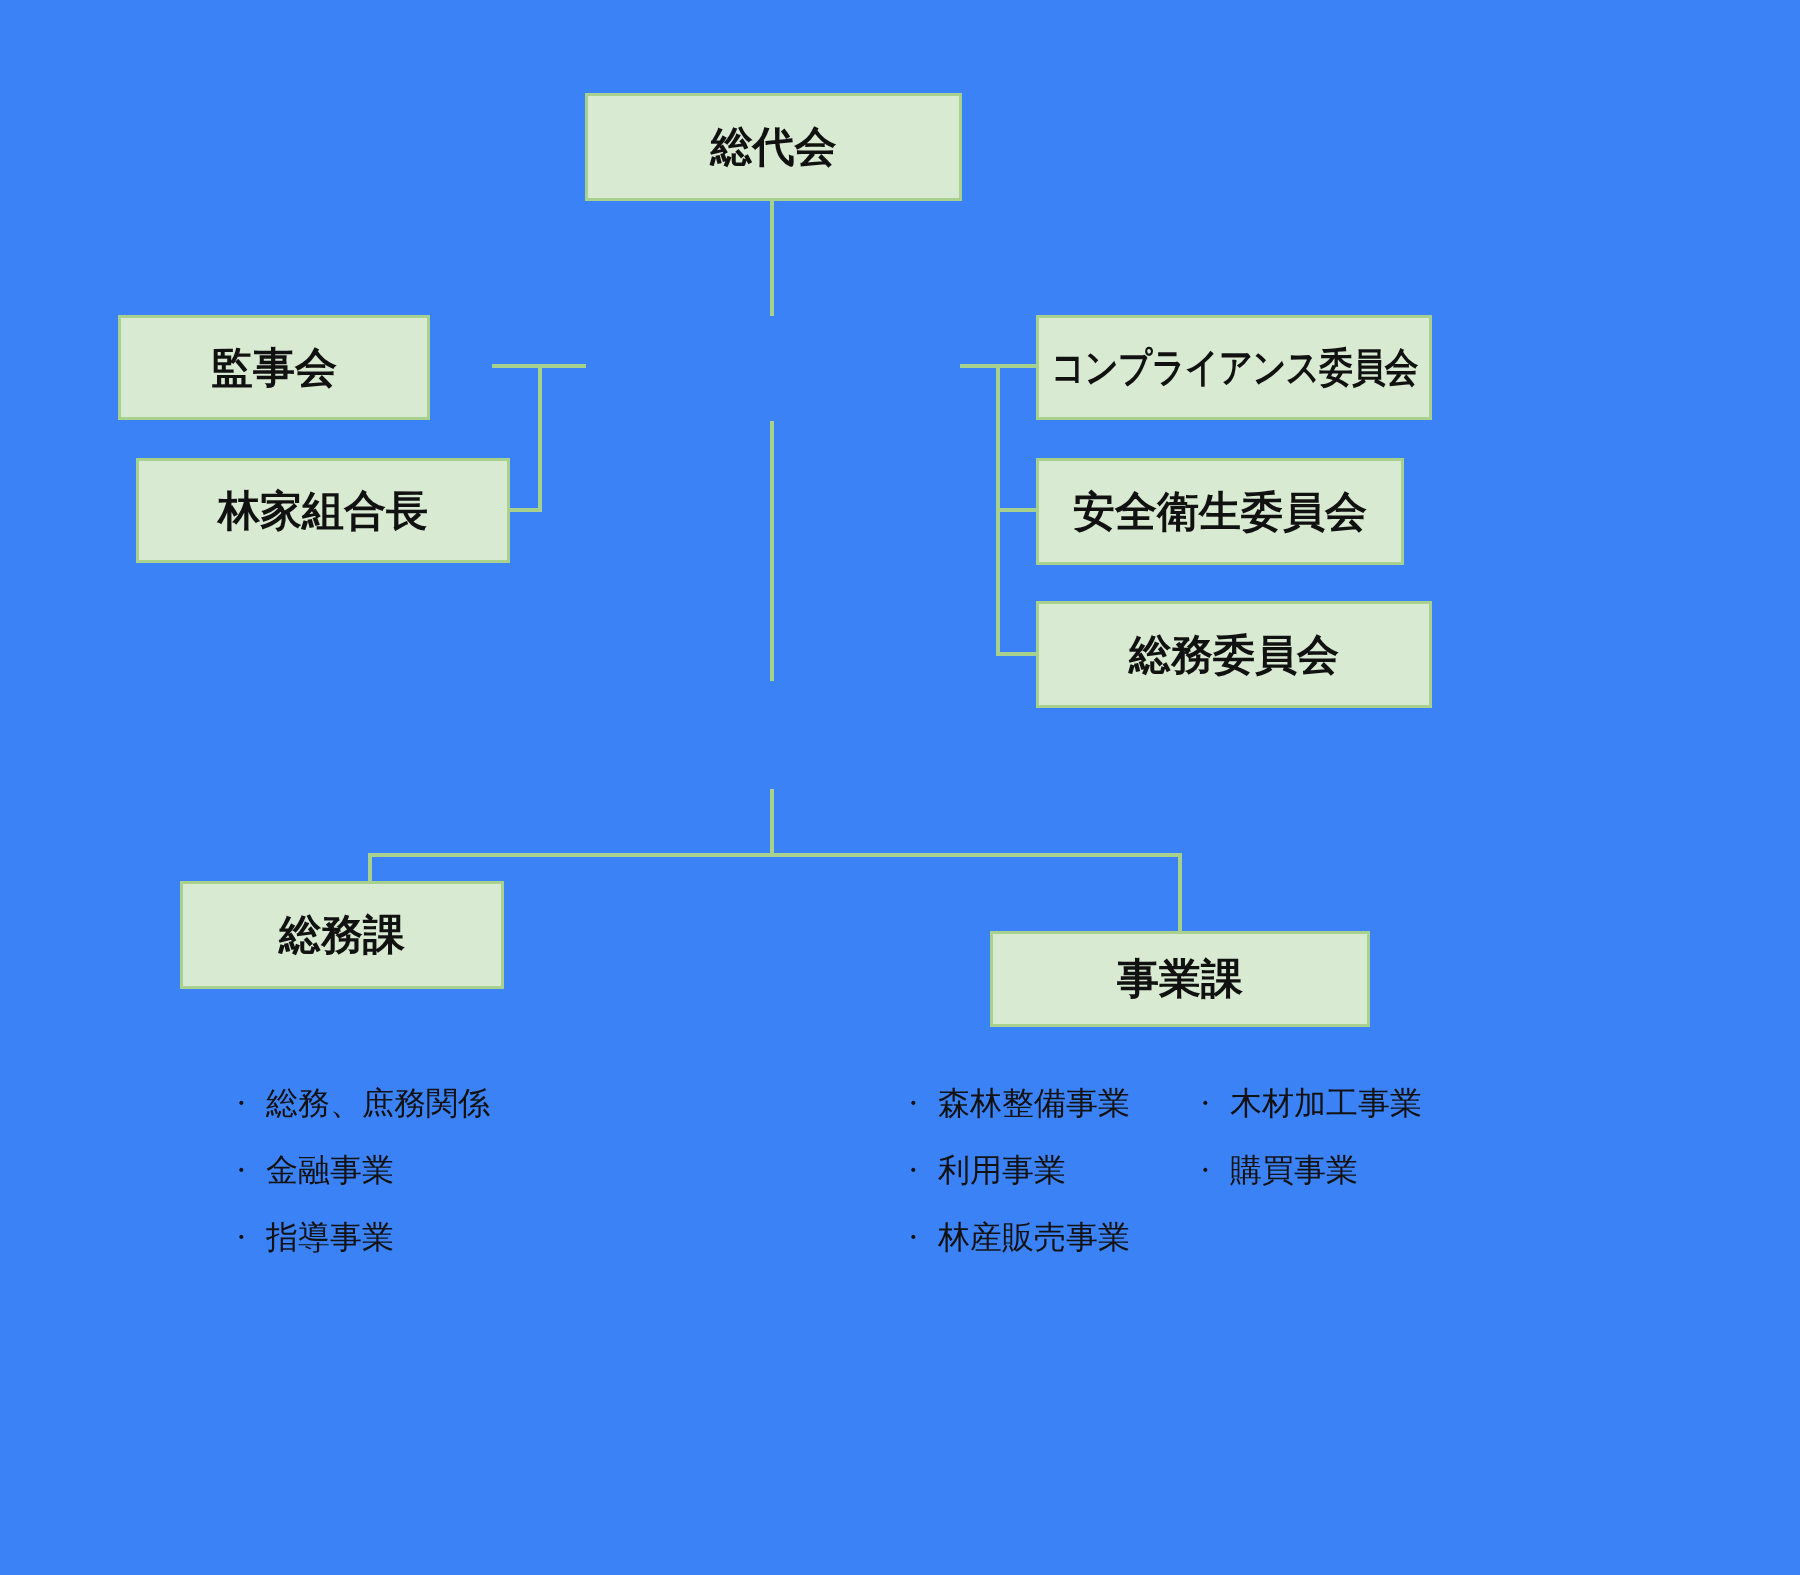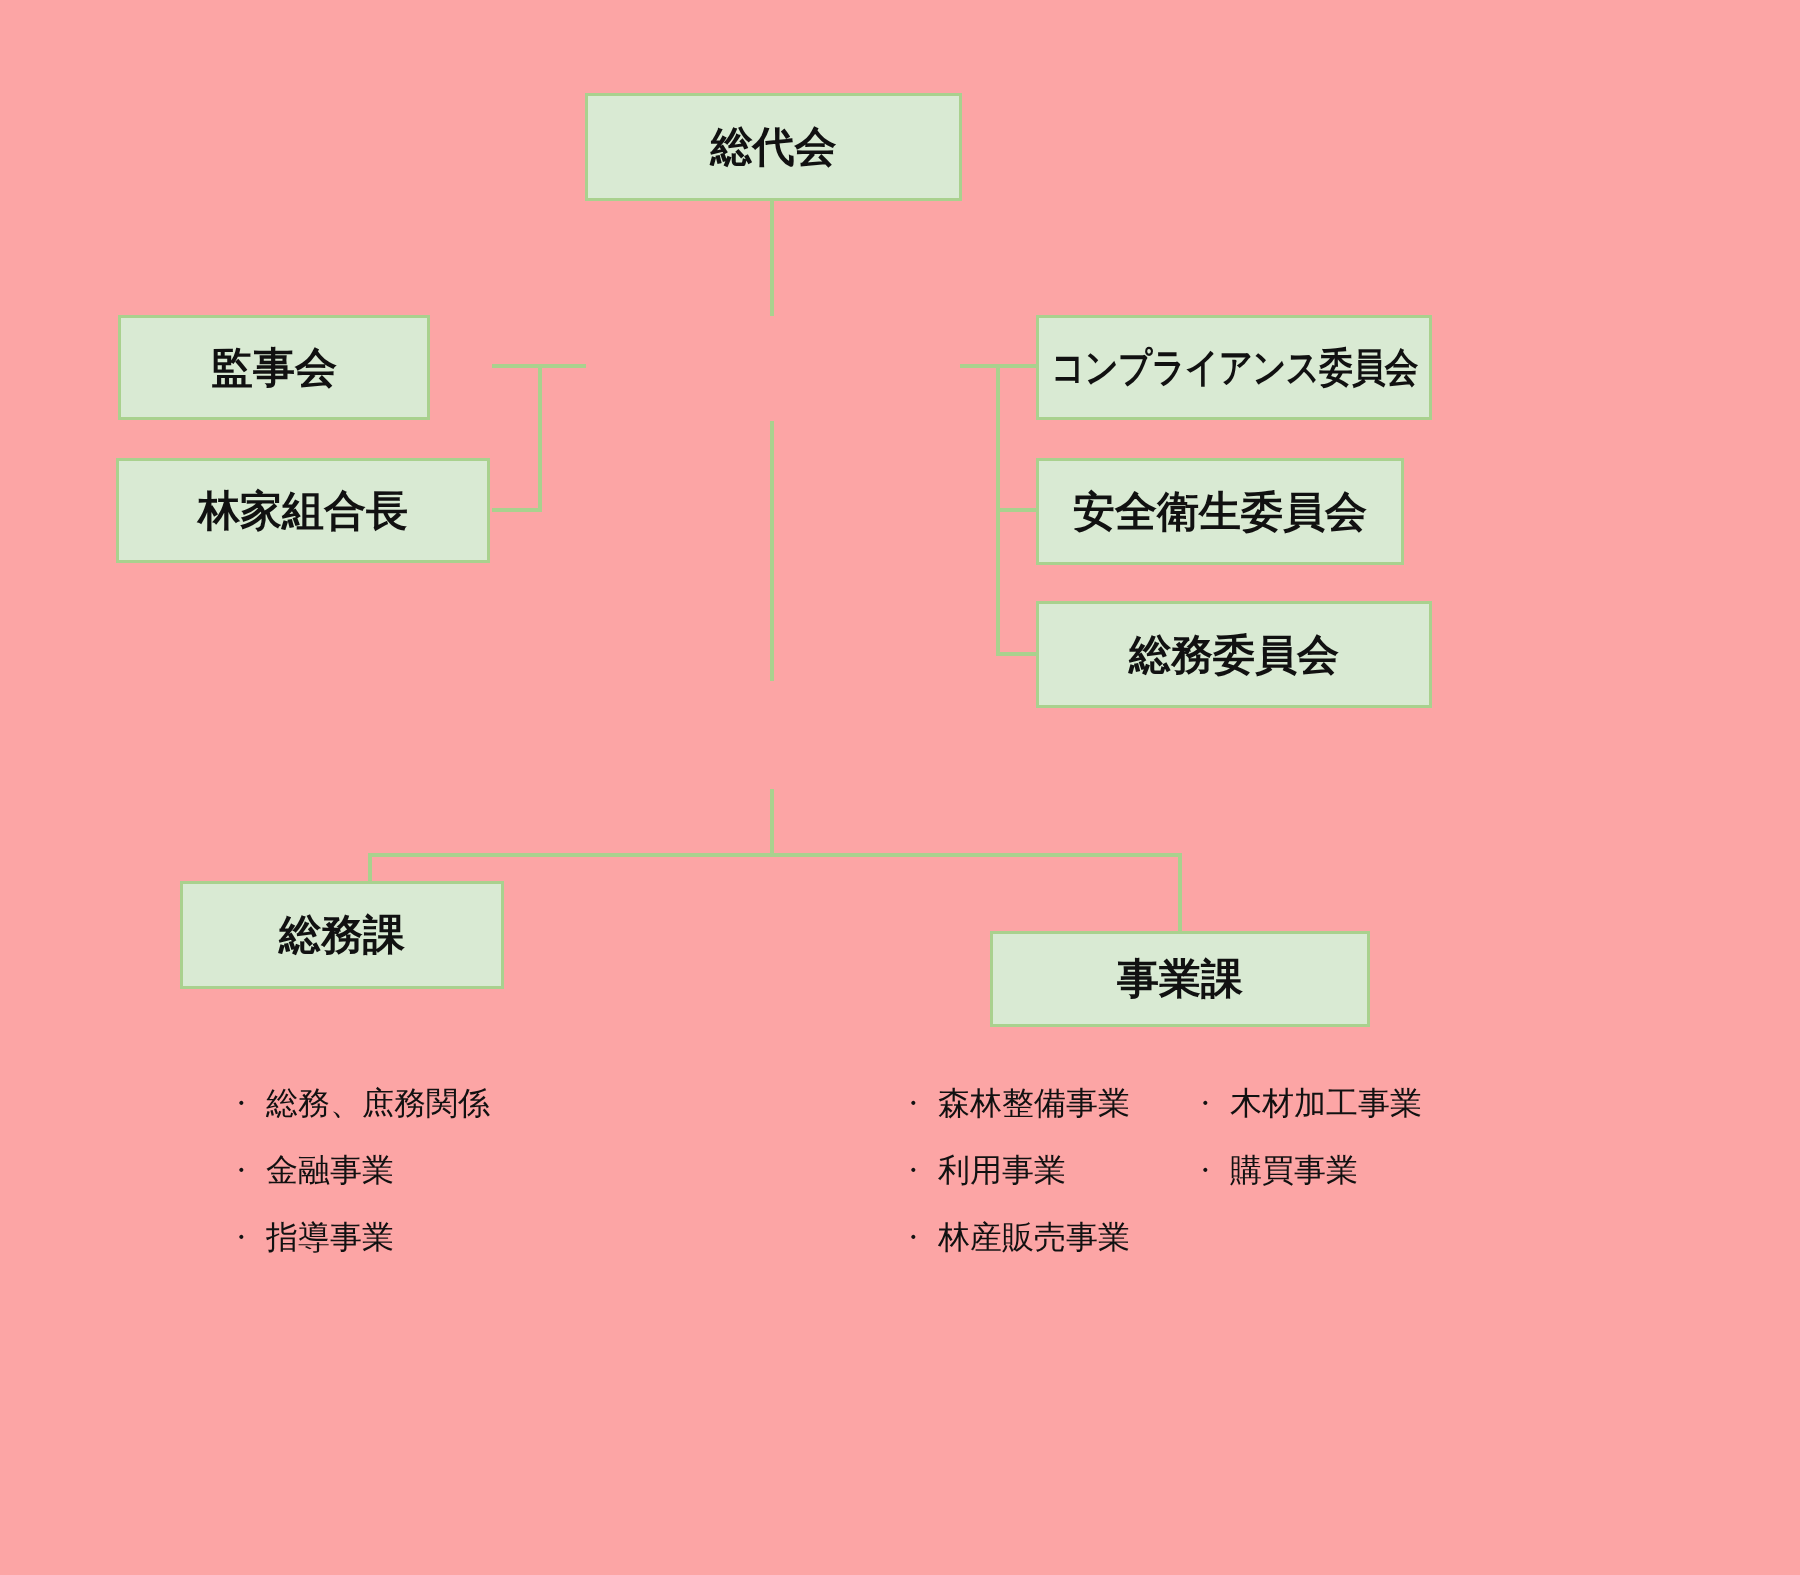--- a/index.html
+++ b/index.html
@@ -5,21 +5,21 @@
   html, body {
     margin: 0;
     padding: 0;
     background: #ffffff;
     font-family: "DejaVu Sans", "Liberation Sans", sans-serif;
   }
   .canvas {
     position: relative;
     width: 1800px;
     height: 1575px;
-    background: #fca5a5;
+    background: #3b82f6;
     overflow: hidden;
   }
   .node {
     position: absolute;
     background: #d9ead3;
     border: 3px solid #a9d18e;
     box-sizing: border-box;
     display: flex;
     align-items: center;
     justify-content: center;
@@ -81,21 +81,21 @@
 
   <div class="node" style="left:585px; top:93px; width:377px; height:108px">
     <span class="label">総代会</span>
   </div>
 
 
   <div class="node" style="left:118px; top:315px; width:312px; height:105px">
     <span class="label">監事会</span>
   </div>
 
-  <div class="node" style="left:116px; top:458px; width:374px; height:105px">
+  <div class="node" style="left:136px; top:458px; width:374px; height:105px">
     <span class="label">林家組合長</span>
   </div>
 
   <div class="node" style="left:1036px; top:315px; width:396px; height:105px">
     <span class="label condensed">コンプライアンス委員会</span>
   </div>
 
   <div class="node" style="left:1036px; top:458px; width:368px; height:107px">
     <span class="label">安全衛生委員会</span>
   </div>

